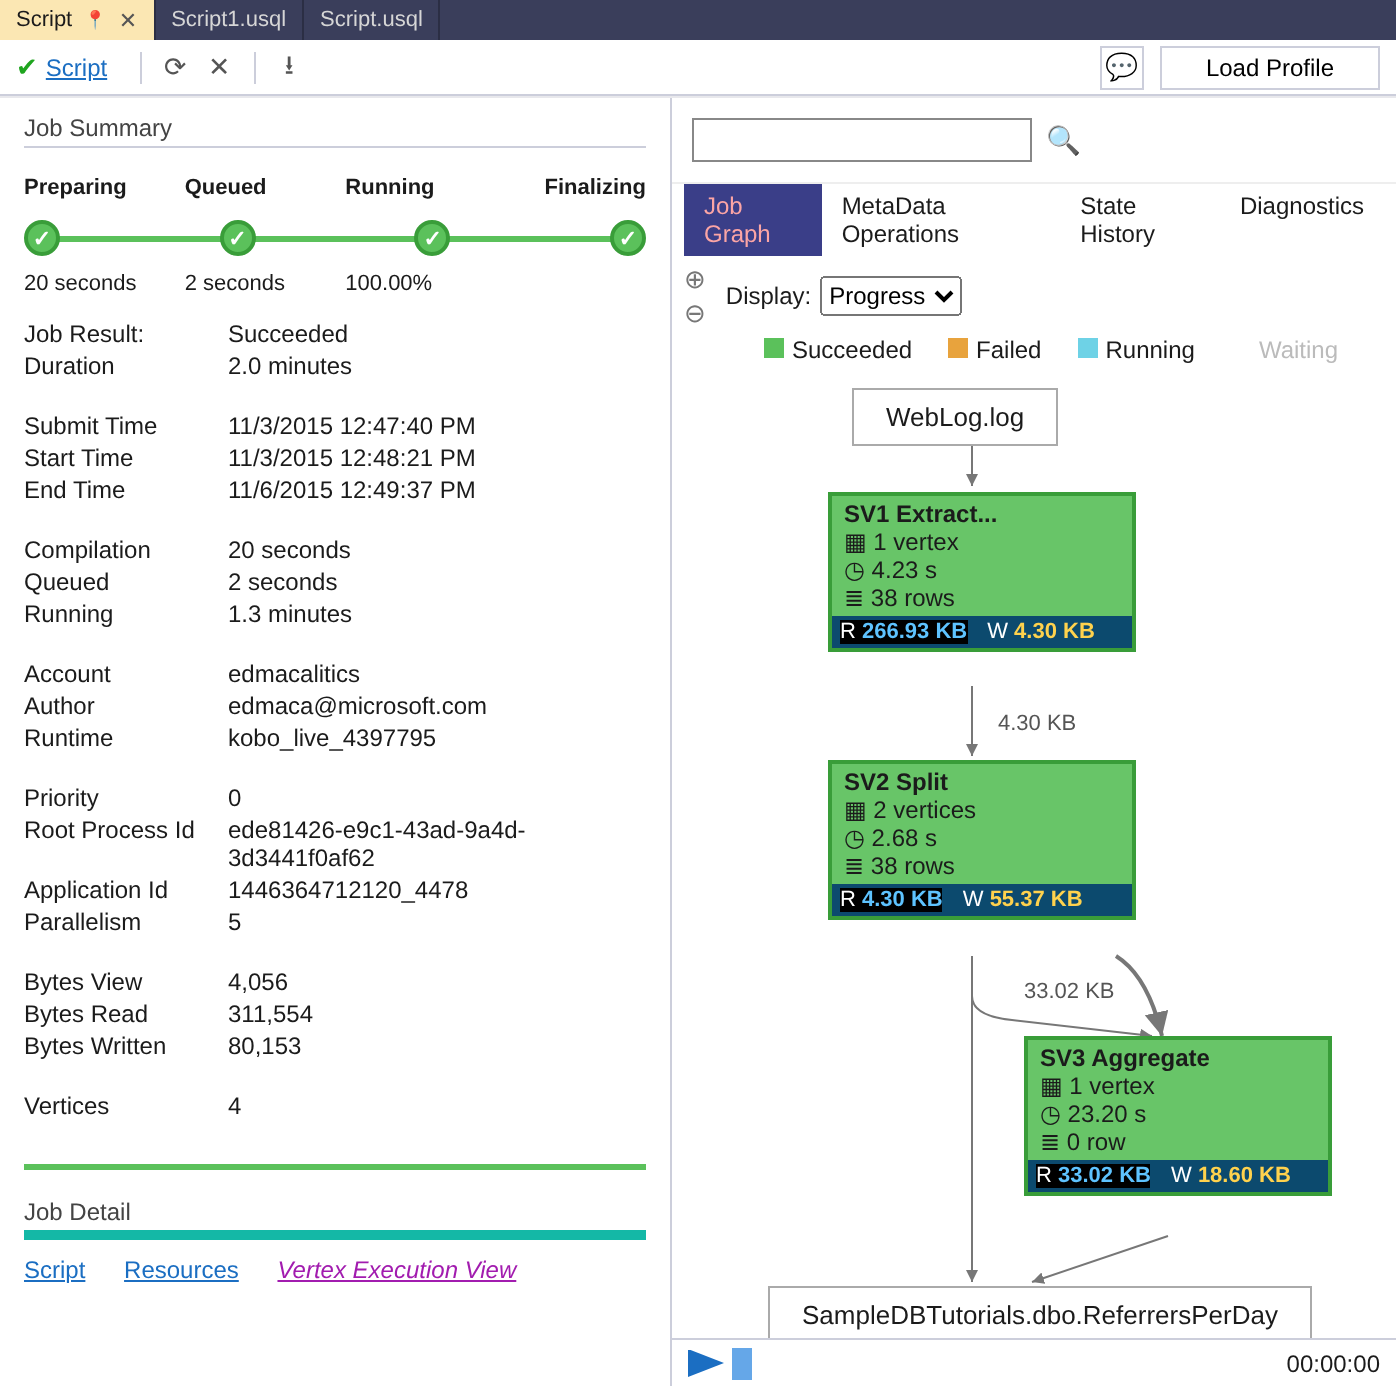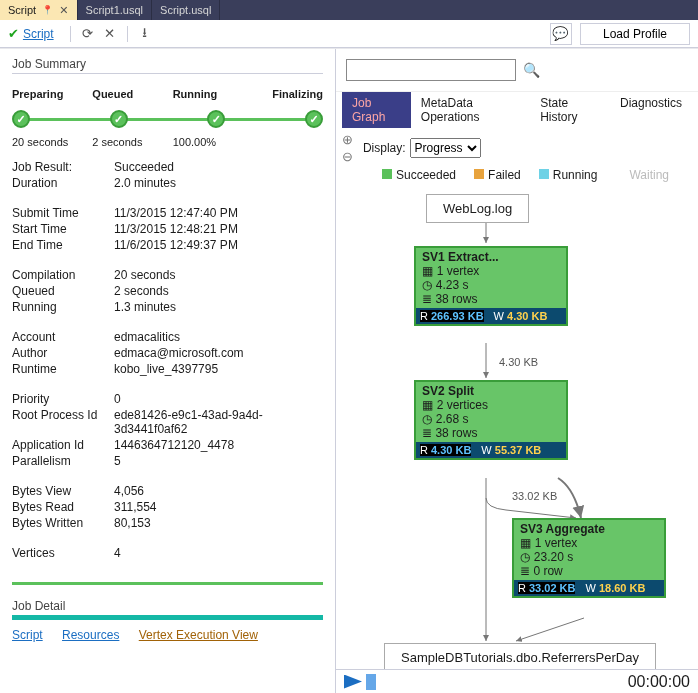--- a/index.html
+++ b/index.html
@@ -29,21 +29,21 @@
 .dot { width: 18px; height: 18px; border-radius: 50%; background: #5bc15b; border: 2px solid #399d39; position: relative; display:flex;align-items:center;justify-content:center; color:#fff; font-size:11px; font-weight:bold;}
 .stage-values { display: flex; justify-content: space-between; font-size: 11px; margin-bottom: 12px;}
 .stage-values span{ width:70px;}
 .kv { display: flex; margin-bottom: 2px; font-size: 12px; }
 .kv .k { width: 102px; font-weight: 400; }
 .kv .v { flex: 1; }
 .block { margin-bottom: 14px; }
 .bottom-bar { height: 3px; background: #5bc15b; margin: 6px 0 14px; }
 .job-detail-title { color:#444; border-bottom:5px solid #14b8a6; padding-bottom:2px; margin-bottom:8px;}
 .job-detail-links a{ color:#1b6ec2; margin-right:16px; font-size:12px; }
-.job-detail-links span.plain{ color:#a16207; text-decoration:underline; }
+.job-detail-links span.plain{ color:#a21caf; text-decoration:underline;font-style:italic; }
 .right { flex: 1; display: flex; flex-direction: column; }
 .search-row { padding: 10px 10px; display: flex; border-bottom: 1px solid #eee;}
 .search-input { width: 170px; height: 22px; border: 1px solid #888; padding: 0 4px; }
 .search-btn { width: 24px; height: 22px; background:none; border:none; margin-left:4px; font-size:14px;}
 .rtabs { display: flex; background: #fff; padding:0 6px;}
 .rtab { padding: 4px 10px; font-size: 12px; color: #1b1b1b; }
 .rtab.active { background: #3a3e88; color: #fca5a5; }
 .display-row { display:flex; align-items:center; padding:4px 6px; font-size:12px;}
 .display-row .zoom{ display:flex; flex-direction:column; margin-right:10px; color:#777; font-size:13px; gap:2px;}
 .display-row select{ font-size:12px; height:20px; margin-left:4px; }
@@ -56,21 +56,21 @@
 .node .row{ padding:0 6px; display:flex; align-items:center; gap:4px;}
 .node .io{ background:#0c4a6e; color:#fff; display:flex; font-size:11px; padding:2px 4px; margin-top:2px;}
 .node .io .r{ background:#000; color:#fff; }
 .node .io .r b{ color:#5ec3ff; font-weight:600;}
 .node .io .w{ margin-left:10px;}
 .node .io .w b{ color:#ffd24d; font-weight:600;}
 svg.arrows{ position:absolute; inset:0; width:100%; height:100%; pointer-events:none;}
 .play-row { height:24px; border-top:1px solid #cccedb; display:flex; align-items:center; padding:0 8px;}
 .play-btn{ width:18px; height:14px; background:#1b6ec2; clip-path: polygon(0 0,100% 50%,0 100%);}
 .slider-thumb{ width:10px; height:16px; background:#65a7e8; margin-left:4px;}
-.time{ margin-left:auto; font-size:16px;}
+.time{ margin-left:auto; font-size:12px;}
 .edge-label{ position:absolute; font-size:11px; color:#555; background:#fff;}
 </style>
 </head>
 <body>
 
 <div class="root">
 <div class="tabbar">
   <div class="tab active">
         <span>Script</span>
         <span class="pin">📍</span>

